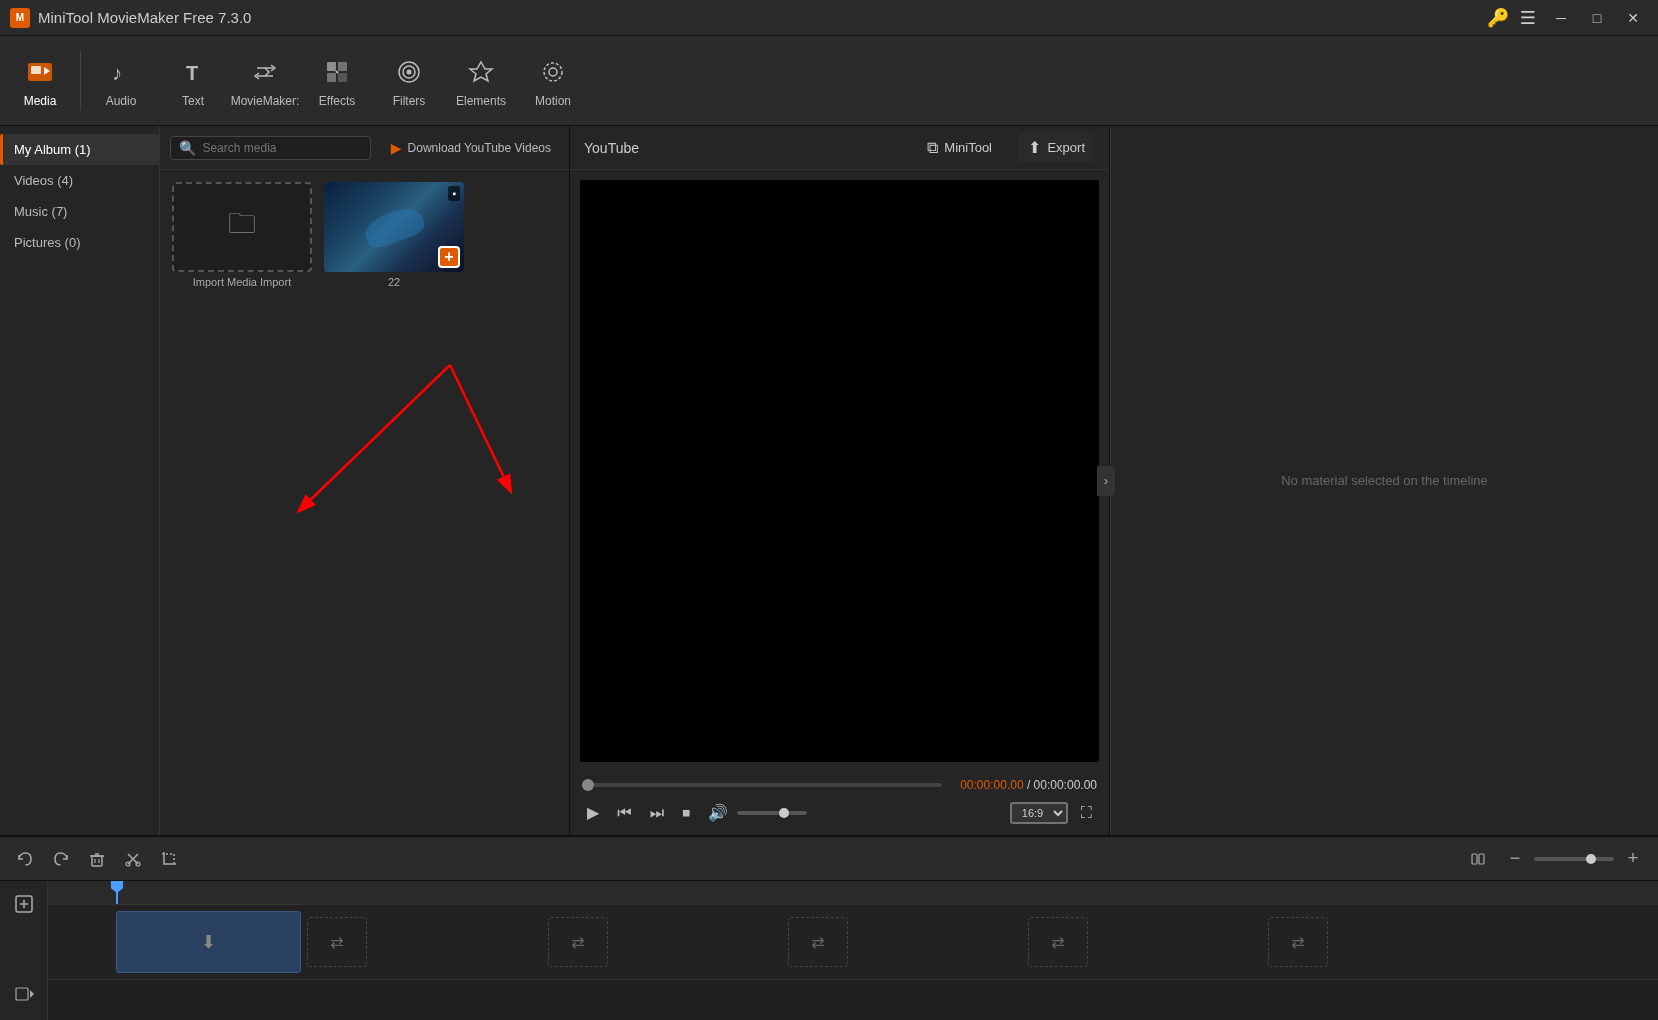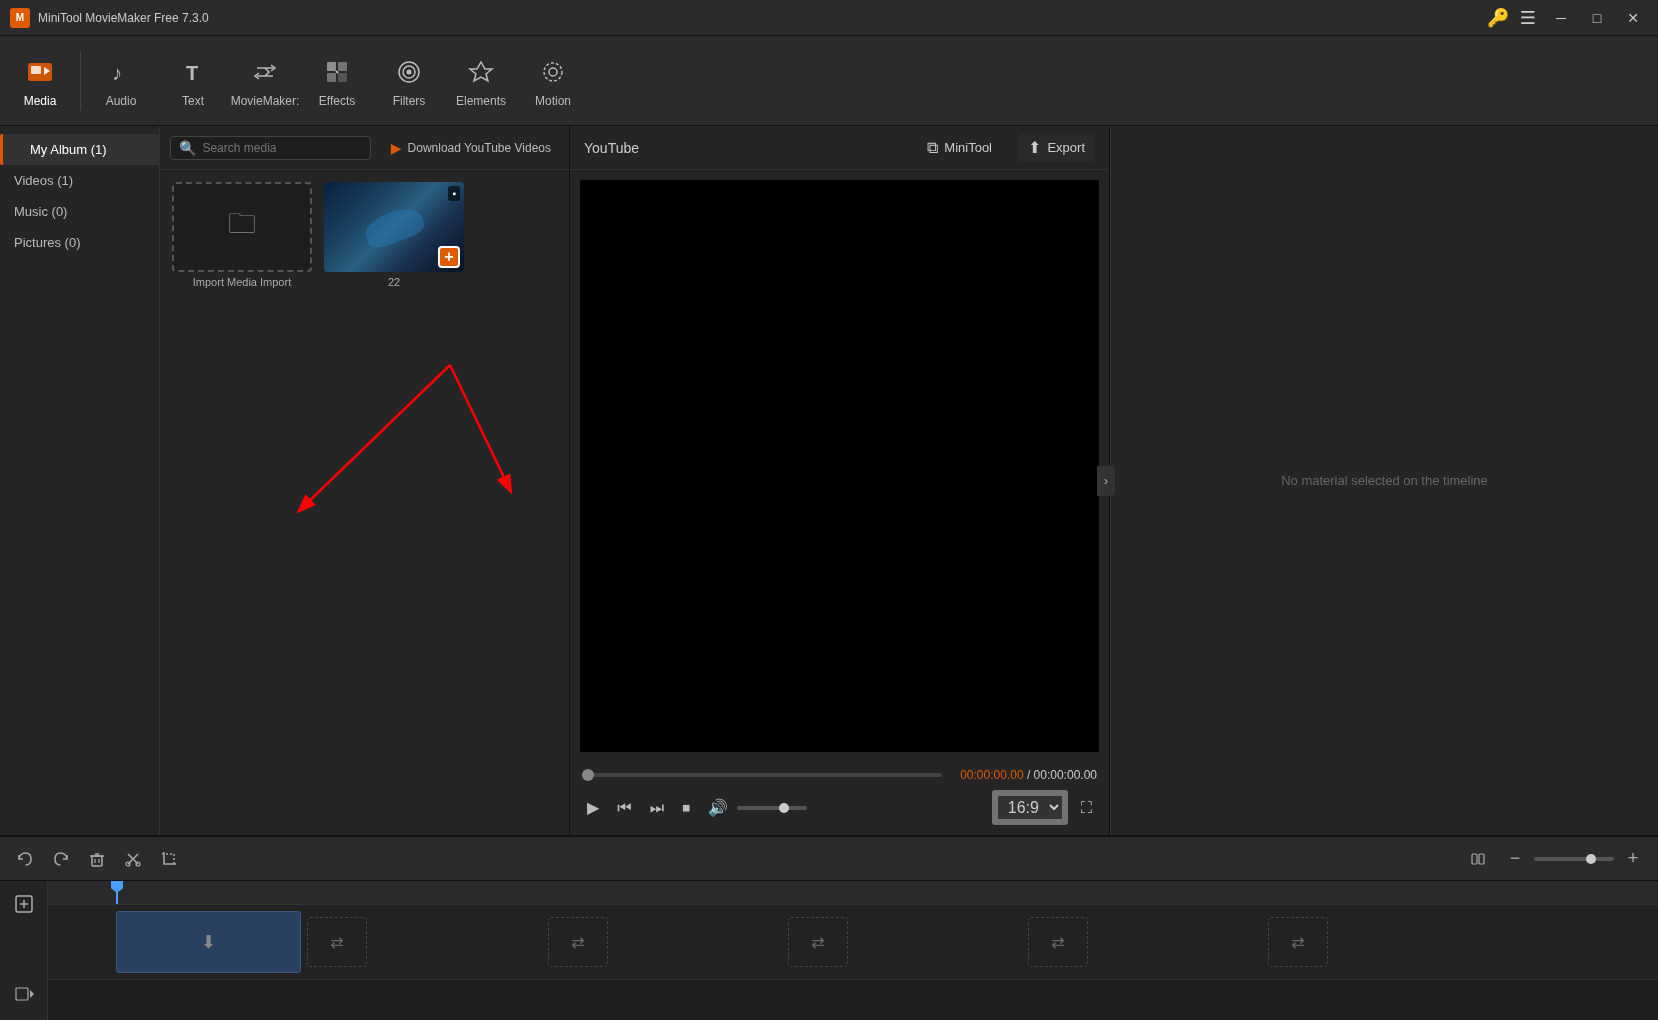--- a/index.html
+++ b/index.html
@@ -26,21 +26,21 @@
     #title-bar .app-logo {
       width: 20px; height: 20px;
       background: #e05a00;
       border-radius: 3px;
       display: flex; align-items: center; justify-content: center;
       margin-right: 8px;
       font-size: 10px; font-weight: bold; color: #fff;
     }
     #title-bar .app-title {
       color: #ccc;
-      font-size: 12px;
+      font-size: 15px;
     }
     #title-bar .spacer { flex: 1; }
     #title-bar .win-controls {
       display: flex; gap: 6px;
     }
     #title-bar .win-btn {
       width: 30px; height: 22px;
       display: flex; align-items: center; justify-content: center;
       cursor: pointer; color: #ccc; font-size: 14px;
       border-radius: 3px;
@@ -109,21 +109,21 @@
       padding: 8px 14px;
       cursor: pointer;
       border-radius: 2px;
       color: #bbb;
       font-size: 13px;
     }
     .sidebar-item.active {
       background: #333;
       color: #fff;
       border-left: 3px solid #e05a00;
-      padding-left: 27px;
+      padding-left: 11px;
     }
 
     #media-panel {
       display: flex;
       flex: 1;
     }
 
     #media-content {
       flex: 1;
       display: flex;
@@ -342,25 +342,25 @@
       width: 10px; height: 10px;
       background: #ccc;
       border-radius: 50%;
       position: absolute;
       top: -3px;
       left: 60%;
     }
     .ctrl-spacer { flex: 1; }
     #aspect-select {
       background: #333;
-      border: 6px solid #737373;
+      border: 2px solid #737373;
       color: #ccc;
       border-radius: 3px;
       padding: 2px 6px;
-      font-size: 16px;
+      font-size: 11px;
       cursor: pointer;
     }
     #fullscreen-btn {
       cursor: pointer;
       color: #bbb;
       font-size: 16px;
     }
 
     
     #properties-panel {
@@ -652,24 +652,24 @@
 <div id="main">
 
   <div id="left-panel">
     <div id="media-panel">
 
       <div id="sidebar">
         <div class="sidebar-item active">
           <span>My Album (1)</span>
         </div>
         <div class="sidebar-item">
-          <span>Videos (1)</span>
+          <span>Videos (4)</span>
         </div>
         <div class="sidebar-item">
-          <span>Music (0)</span>
+          <span>Music (7)</span>
         </div>
         <div class="sidebar-item">
           <span>Pictures (0)</span>
         </div>
       </div>
 
       <div id="media-content">
 
         <div id="media-toolbar">
           <div id="search-input-wrap">

